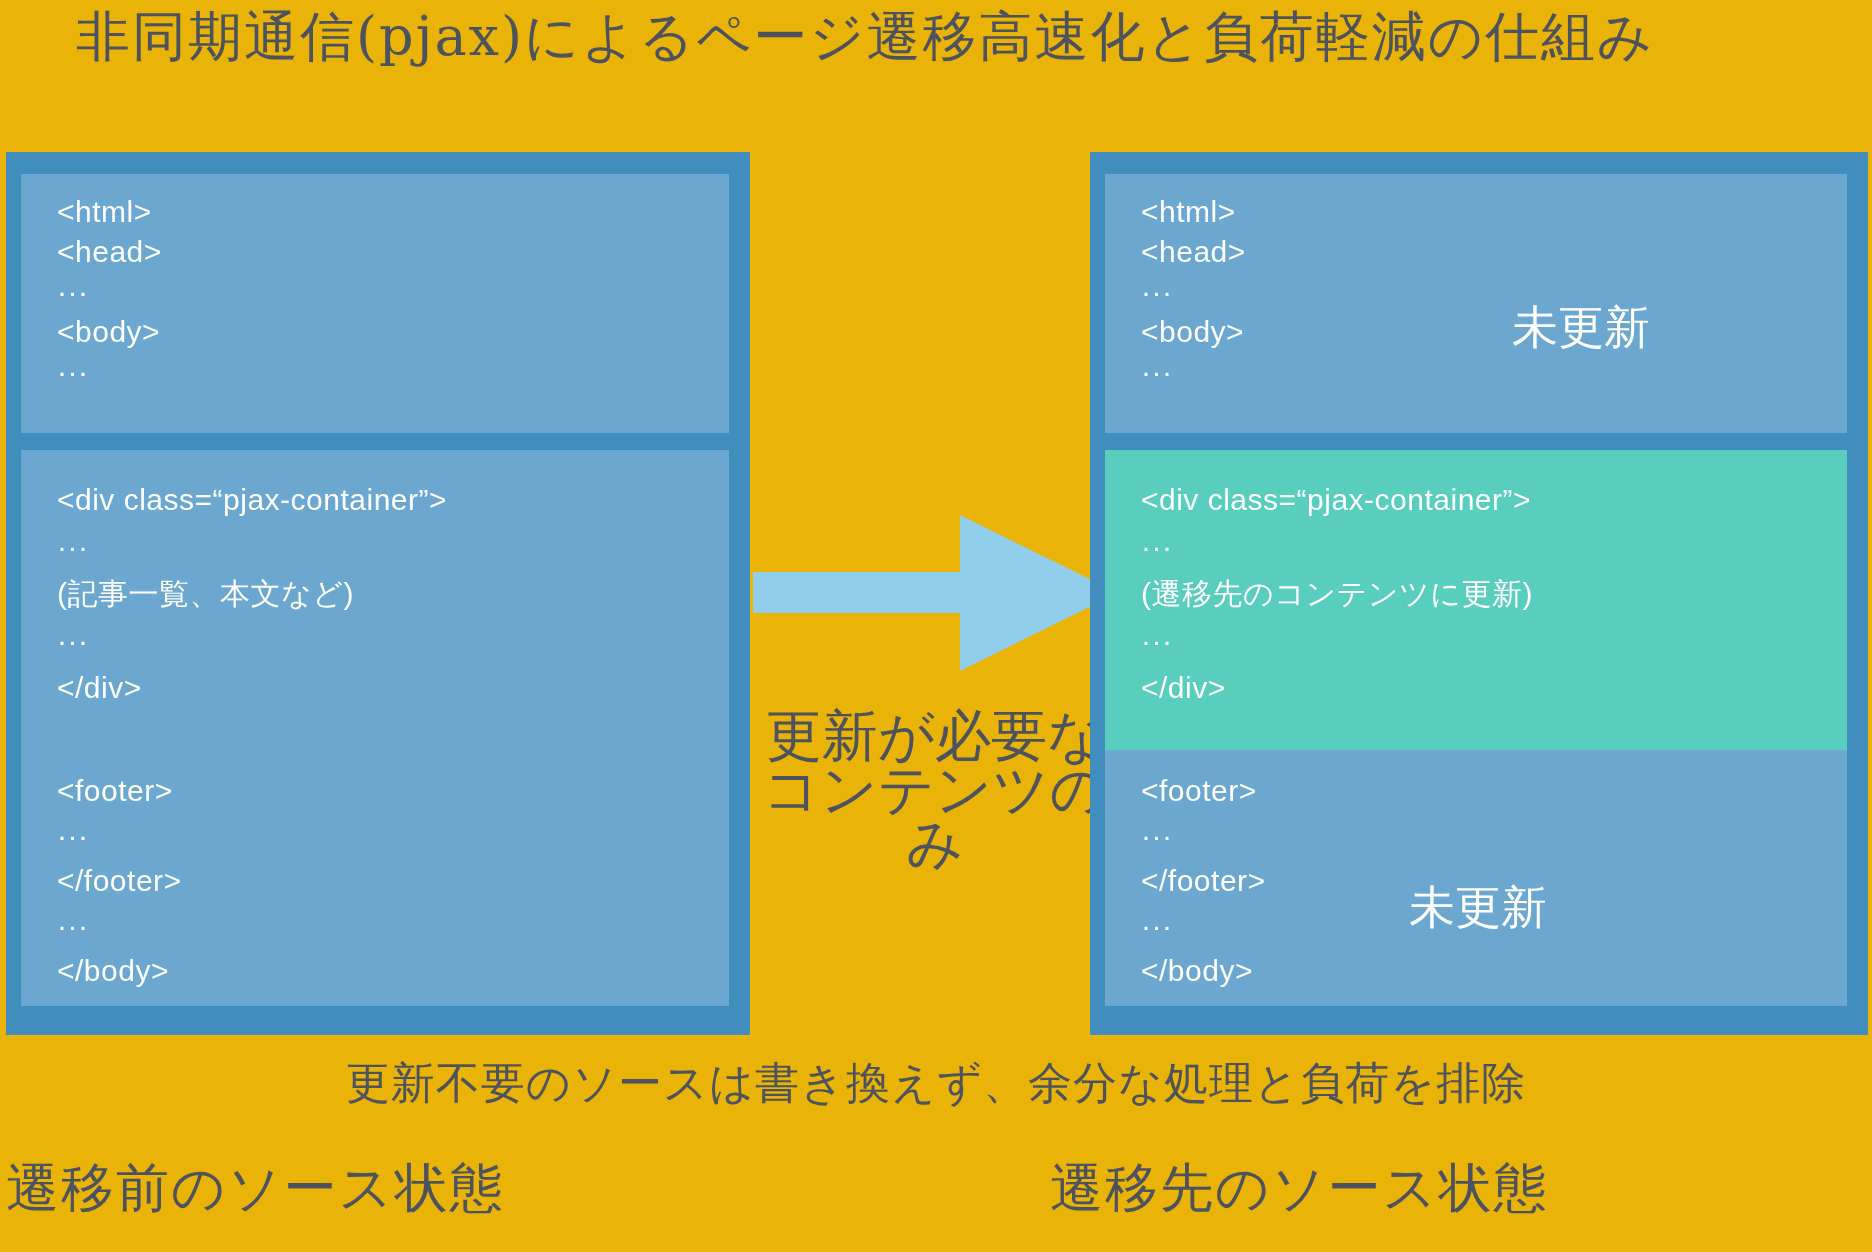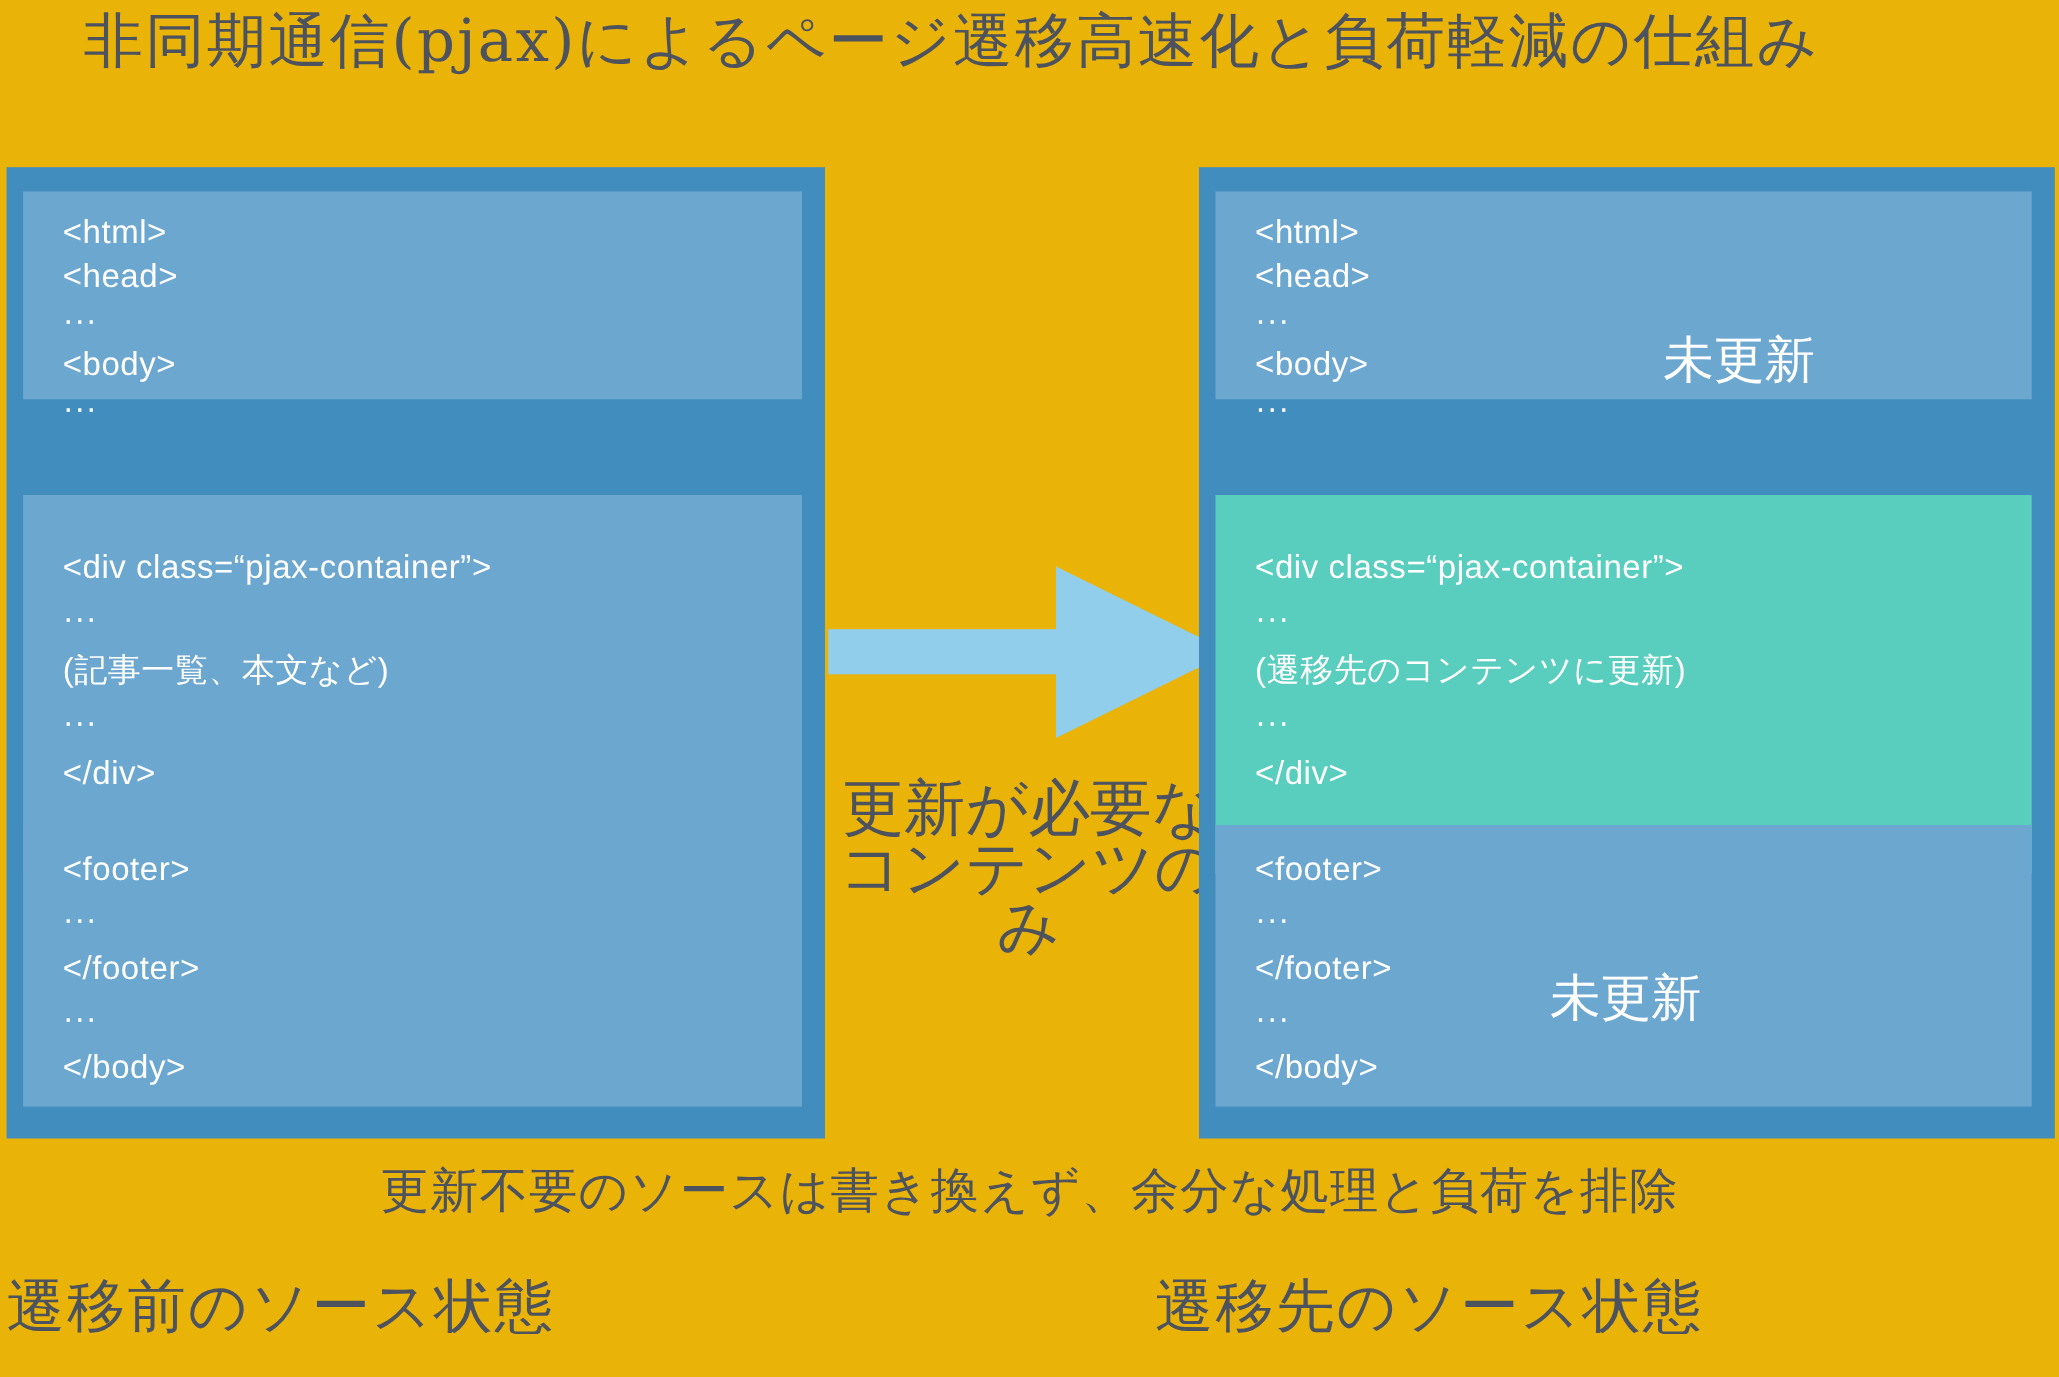--- a/index.html
+++ b/index.html
@@ -24,22 +24,22 @@
   .panel-after{left:1090px;width:778px;}
 
   .code-box{
     position:absolute;left:15px;right:21px;
     background:var(--box-blue,#6CA7D0);
     color:#ffffff;
     padding:18px 10px 0 36px;
     box-sizing:border-box;
   }
   .code-box.green{background:var(--box-green,#59CEBE);}
-  .box-1{top:22px;height:189px;}
-  .box-2{top:298px;height:344px;padding-top:42px;}
+  .box-1{top:22px;height:259px;}
+  .box-2{top:298px;height:344px;padding-top:26px;}
   .box-3{top:598px;height:256px;}
   .code-line{
     font-size:30px;line-height:40px;
     font-weight:300;letter-spacing:0.5px;
     white-space:nowrap;
   }
   .box-2 .code-line{line-height:47px;}
   .box-3 .code-line{line-height:45px;}
 
   .badge{

